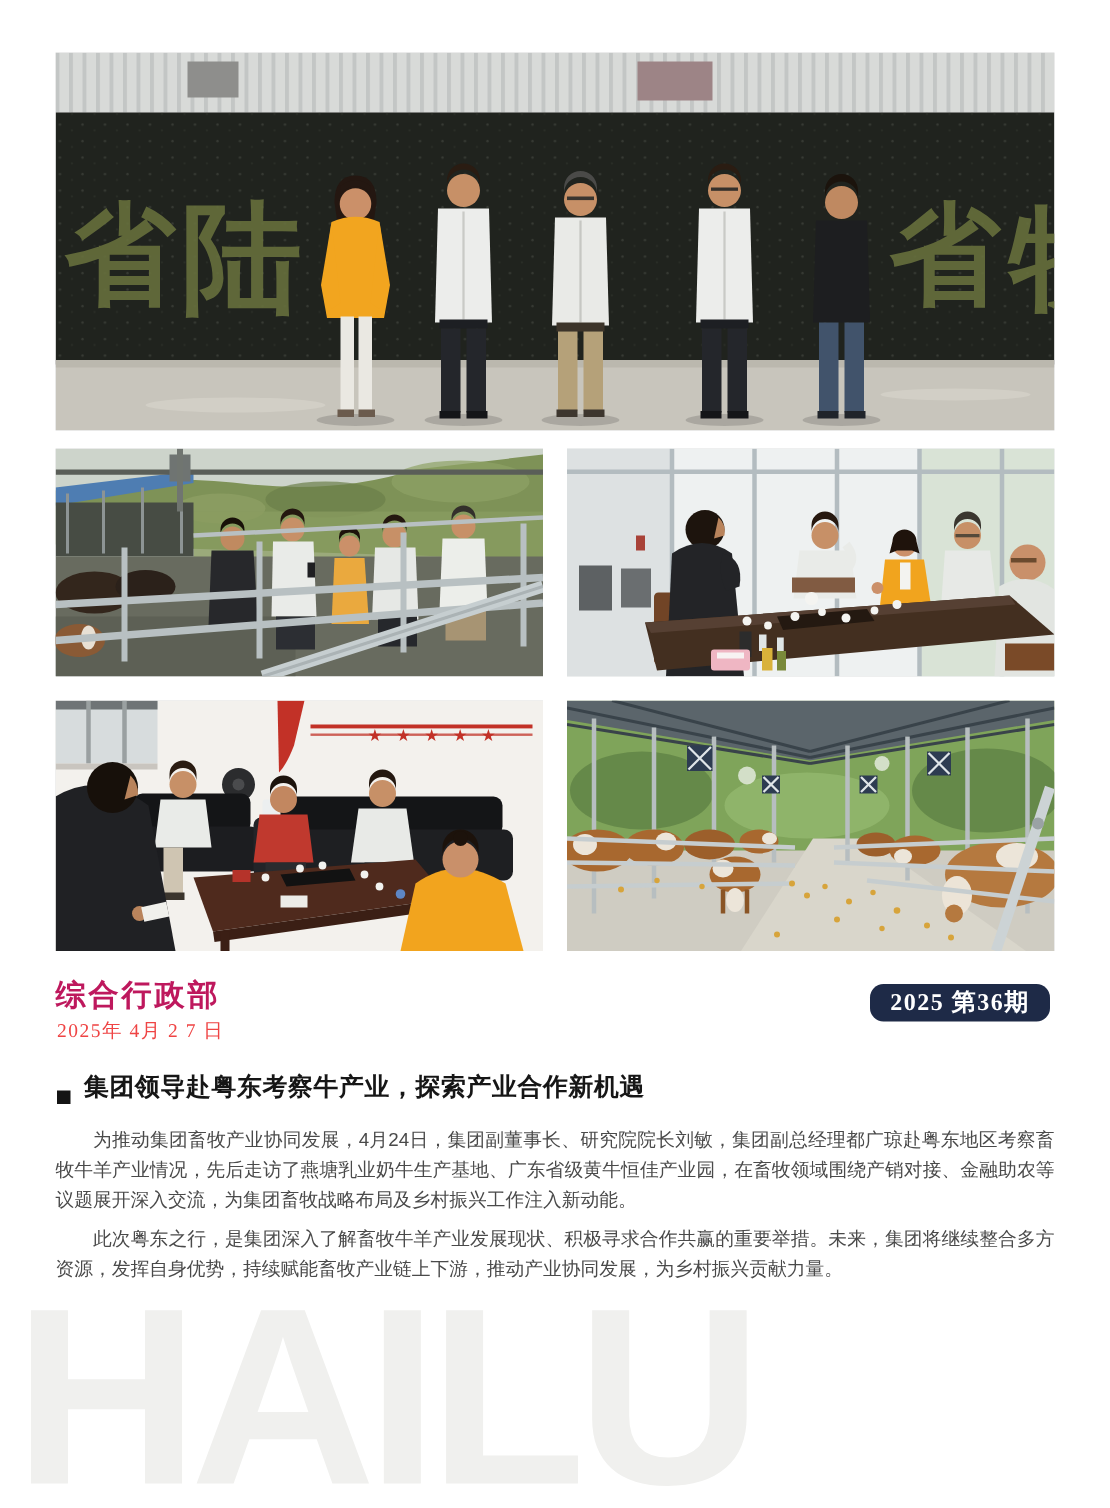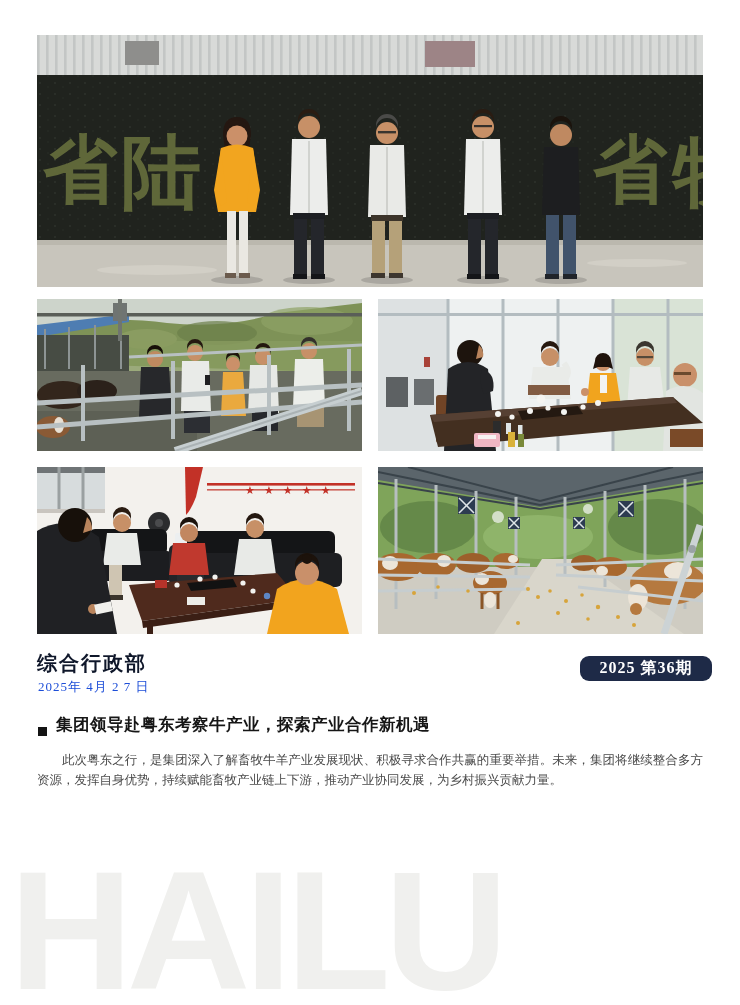--- a/index.html
+++ b/index.html
@@ -19,29 +19,29 @@
   .photo svg { display:block; }
   #photo-main  { left:37px;  top:35px;  width:666px; height:252px; }
   #photo-farm  { left:37px;  top:299px; width:325px; height:152px; }
   #photo-glass { left:378px; top:299px; width:325px; height:152px; }
   #photo-sofa  { left:37px;  top:467px; width:325px; height:167px; }
   #photo-barn  { left:378px; top:467px; width:325px; height:167px; }
 
   .dept {
     position:absolute; left:37px; top:650px; z-index:1;
     font-family:"Liberation Serif", serif; font-size:20px; font-weight:700;
-    color:#0f172a; letter-spacing:2px;
+    color:#be185d; letter-spacing:2px;
   }
   .date {
     position:absolute; left:38px; top:678px; z-index:1;
-    font-family:"Liberation Serif", serif; font-size:13px; color:#1d4ed8;
+    font-family:"Liberation Serif", serif; font-size:13px; color:#ef4444;
     letter-spacing:1px;
   }
   .issue-badge {
-    position:absolute; left:580px; top:656px; width:132px; height:25px; z-index:1;
+    position:absolute; left:580px; top:656px; width:120px; height:25px; z-index:1;
     background:#1e2a47; border-radius:9px; color:#ffffff;
     font-family:"Liberation Serif", serif; font-size:16px; font-weight:700;
     display:flex; align-items:center; justify-content:center; letter-spacing:1px;
   }
   .headline {
     position:absolute; left:38px; top:714px; width:666px; z-index:1;
     display:flex; align-items:flex-end; gap:9px;
   }
   .headline .bullet { width:9px; height:9px; background:#141414; flex:0 0 auto; }
   .headline .title {
@@ -464,16 +464,17 @@
   <div class="dept">综合行政部</div>
   <div class="date">2025年 4月 2 7 日</div>
   <div class="issue-badge">2025 第36期</div>
 
   <div class="headline">
     <span class="bullet"></span>
     <span class="title">集团领导赴粤东考察牛产业，探索产业合作新机遇</span>
   </div>
 
   <div class="body-text">
+    <p>为推动集团畜牧产业协同发展，4月24日，集团副董事长、研究院院长刘敏，集团副总经理都广琼赴粤东地区考察畜牧牛羊产业情况，先后走访了燕塘乳业奶牛生产基地、广东省级黄牛恒佳产业园，在畜牧领域围绕产销对接、金融助农等议题展开深入交流，为集团畜牧战略布局及乡村振兴工作注入新动能。</p>
     <p>此次粤东之行，是集团深入了解畜牧牛羊产业发展现状、积极寻求合作共赢的重要举措。未来，集团将继续整合多方资源，发挥自身优势，持续赋能畜牧产业链上下游，推动产业协同发展，为乡村振兴贡献力量。</p>
   </div>
 
 </div>
 
 </body></html>

